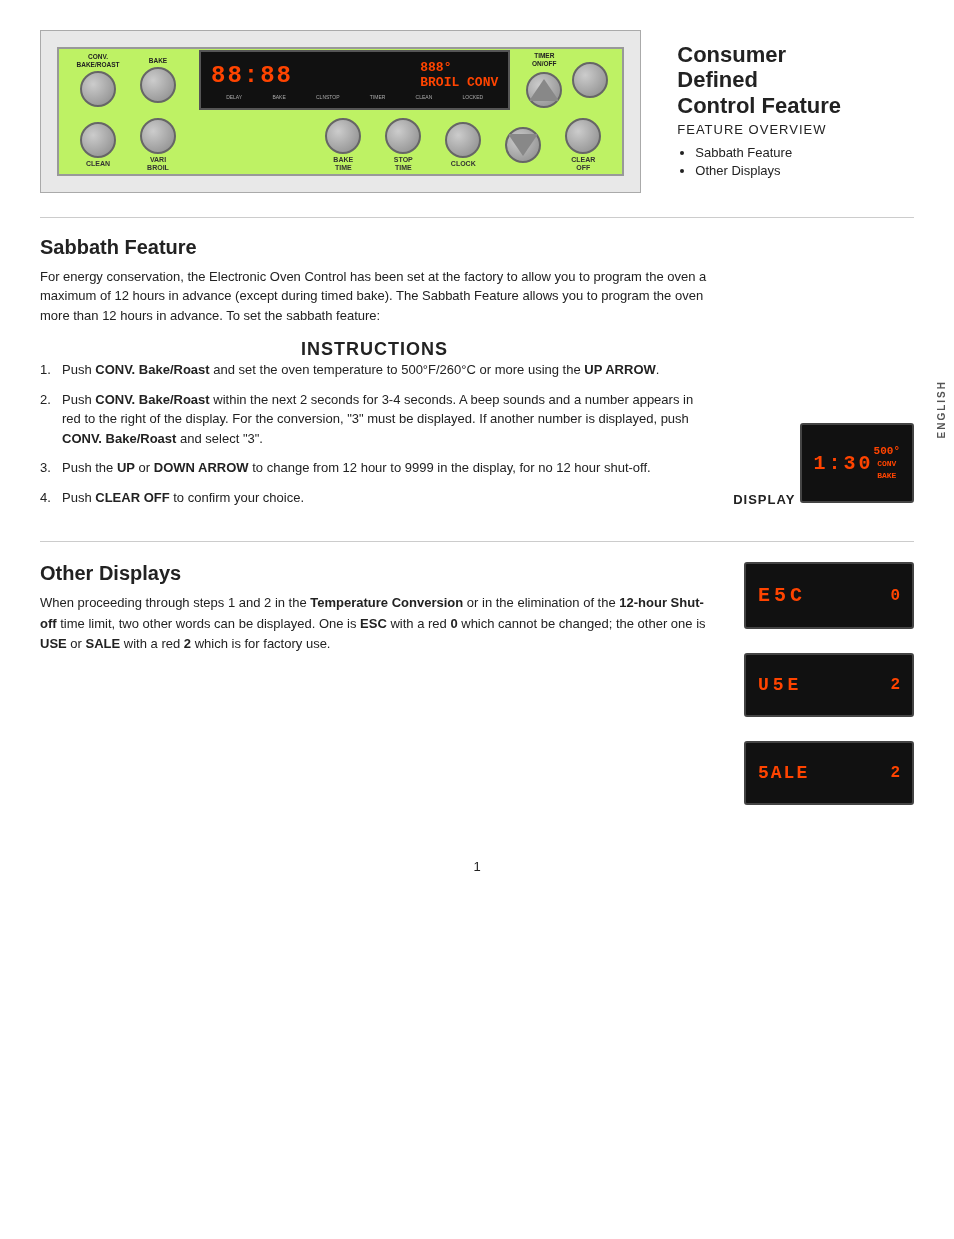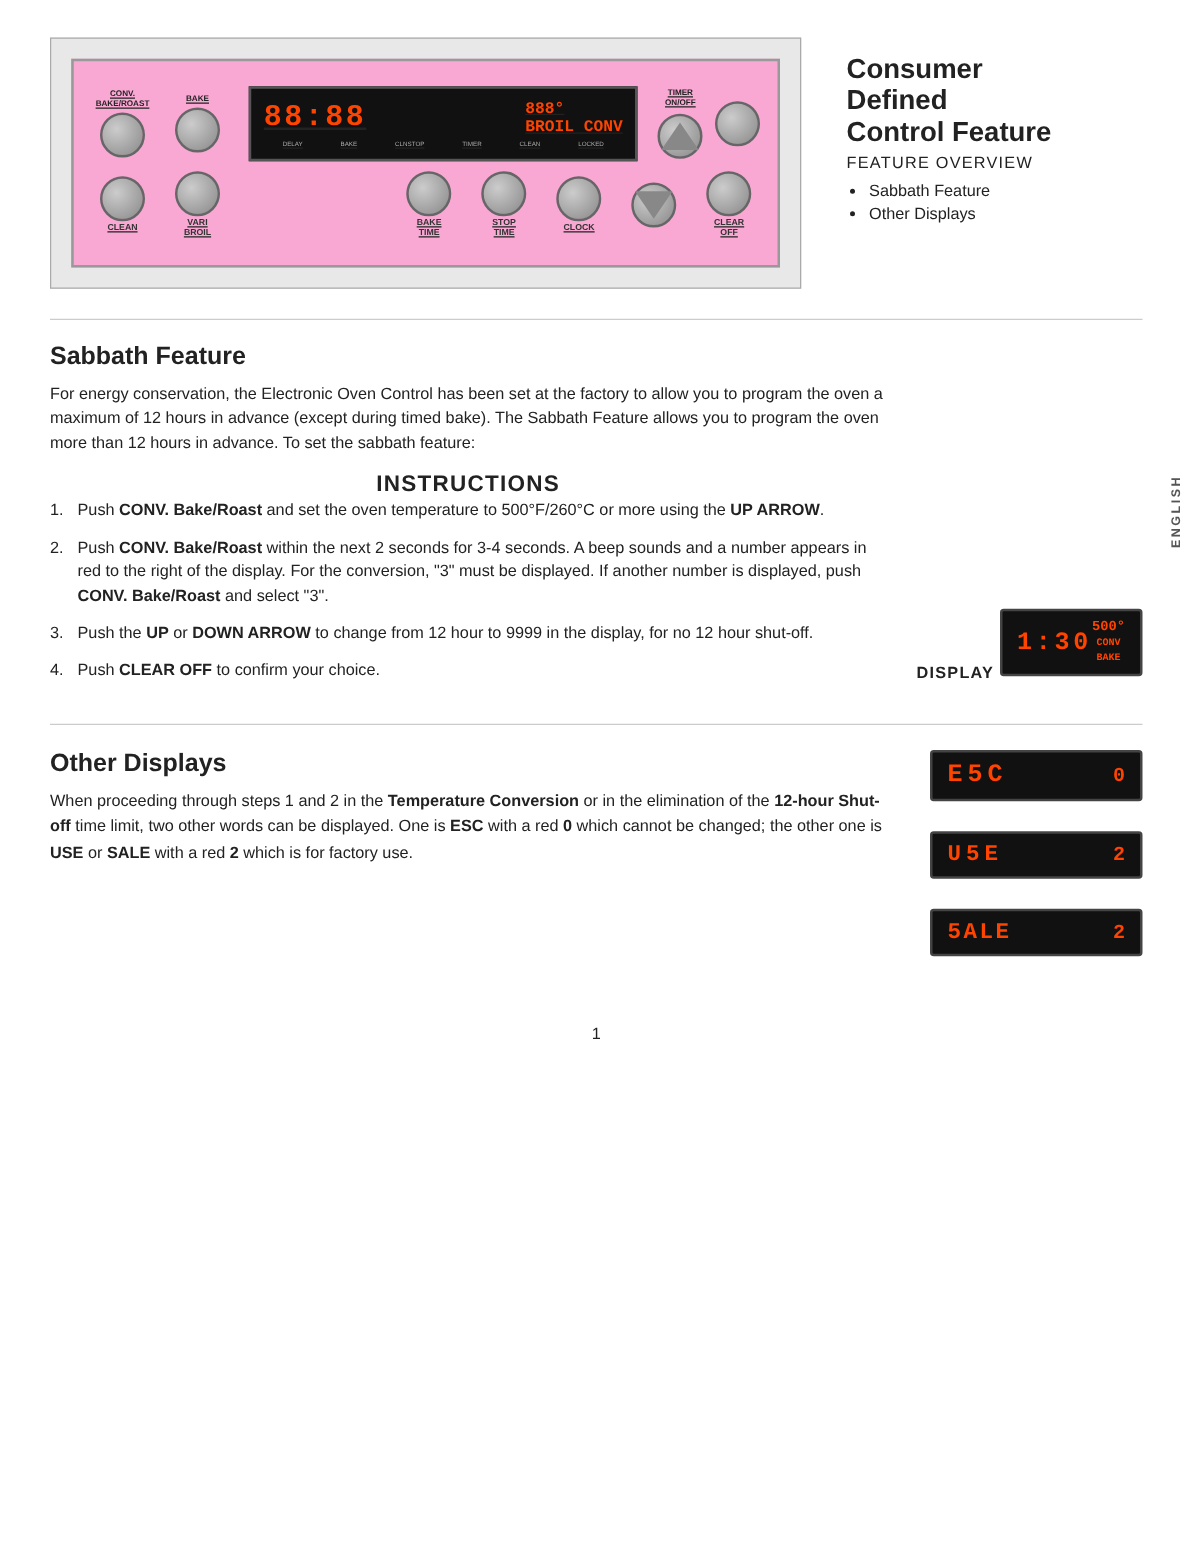--- a/index.html
+++ b/index.html
@@ -31,25 +31,24 @@
     
     .oven-panel {
       width: 620px;
       border: 1px solid #aaa;
       background: #e8e8e8;
       padding: 16px;
       position: relative;
     }
 
     .oven-inner {
-      background: #f9a8d4;
+      background: #bef264;
       border: 2px solid #999;
-      padding: 20px 14px;
+      padding: 1px 14px;
       position: relative;
-      text-decoration: underline;
     }
 
     .oven-top-row {
       display: flex;
       align-items: center;
       gap: 10px;
       margin-bottom: 8px;
     }
 
     .oven-knob {
@@ -209,21 +208,21 @@
       letter-spacing: 1px;
       margin-bottom: 10px;
       text-align: center;
       width: 100%;
     }
 
     .lcd-display {
       background: #111;
       border: 2px solid #444;
       border-radius: 3px;
-      padding: 7px 12px;
+      padding: 20px 12px;
       margin-bottom: 14px;
       display: flex;
       align-items: center;
       justify-content: space-between;
       width: 170px;
       position: relative;
     }
 
     .lcd-text {
       color: #ff4400;

